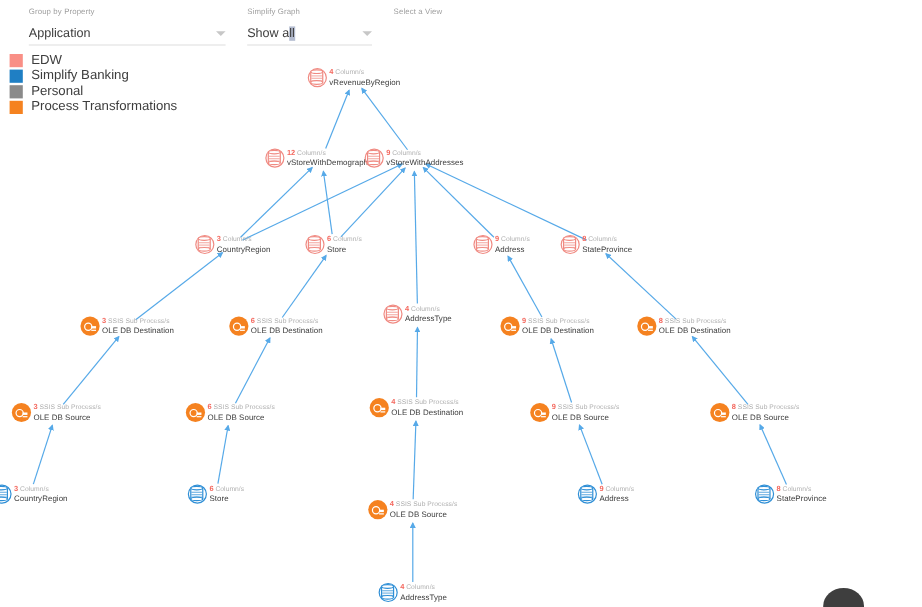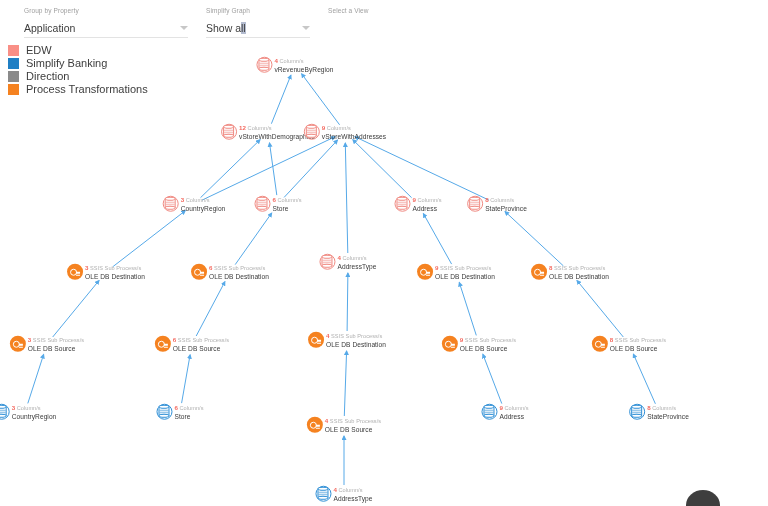--- a/index.html
+++ b/index.html
@@ -262,21 +262,21 @@
       <div class="legend-row">
         <span class="legend-swatch" style="background: rgb(249, 143, 134);"></span>
         <span class="legend-label">EDW</span>
       </div>
       <div class="legend-row">
         <span class="legend-swatch" style="background: rgb(31, 127, 196);"></span>
         <span class="legend-label">Simplify Banking</span>
       </div>
       <div class="legend-row">
         <span class="legend-swatch" style="background: rgb(138, 138, 138);"></span>
-        <span class="legend-label">Direction</span>
+        <span class="legend-label">Personal</span>
       </div>
       <div class="legend-row">
         <span class="legend-swatch" style="background: rgb(245, 130, 32);"></span>
         <span class="legend-label">Process Transformations</span>
       </div>
     </div>
 
   <div id="graph">
     <svg id="edges" viewBox="0 0 768 506" width="768" height="506">
         <defs>

